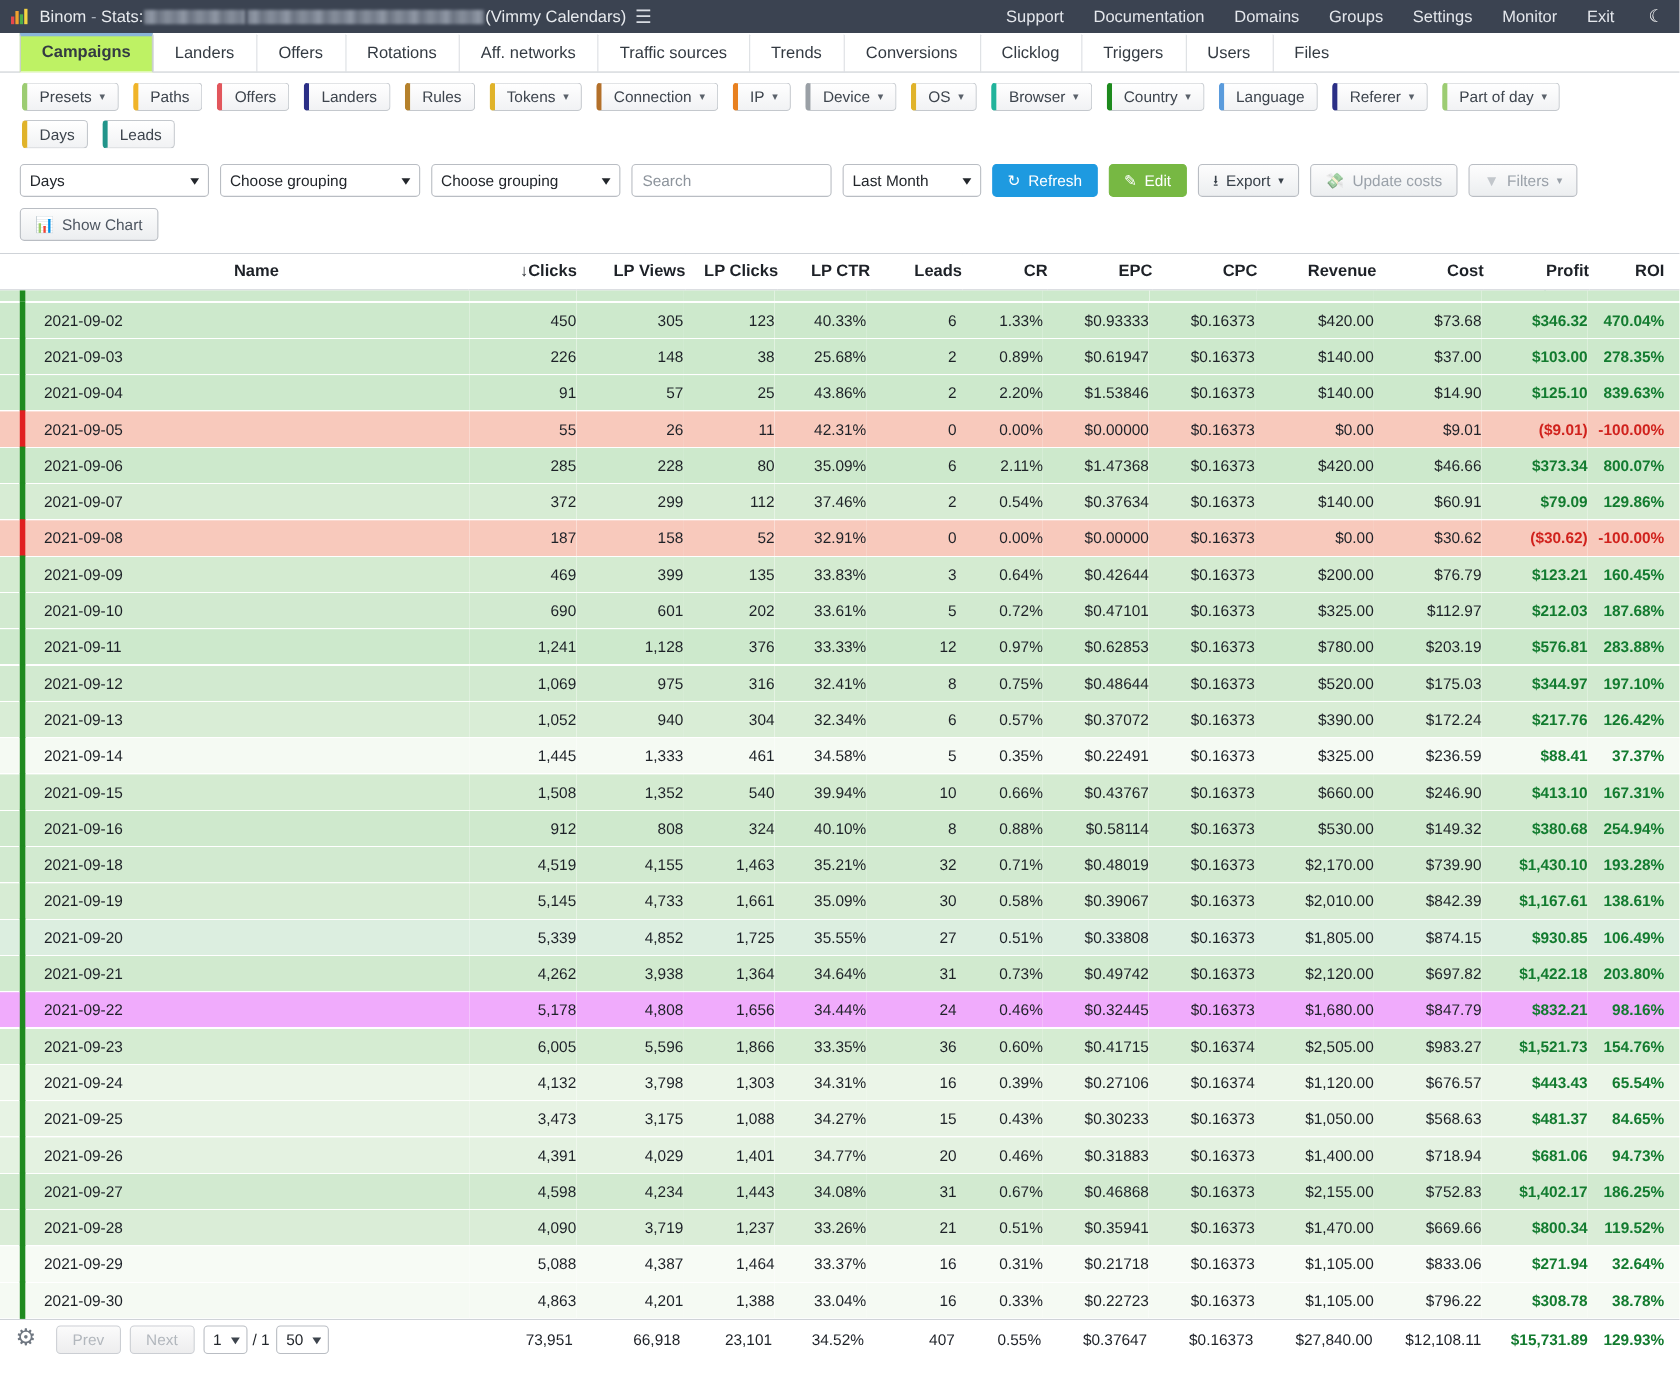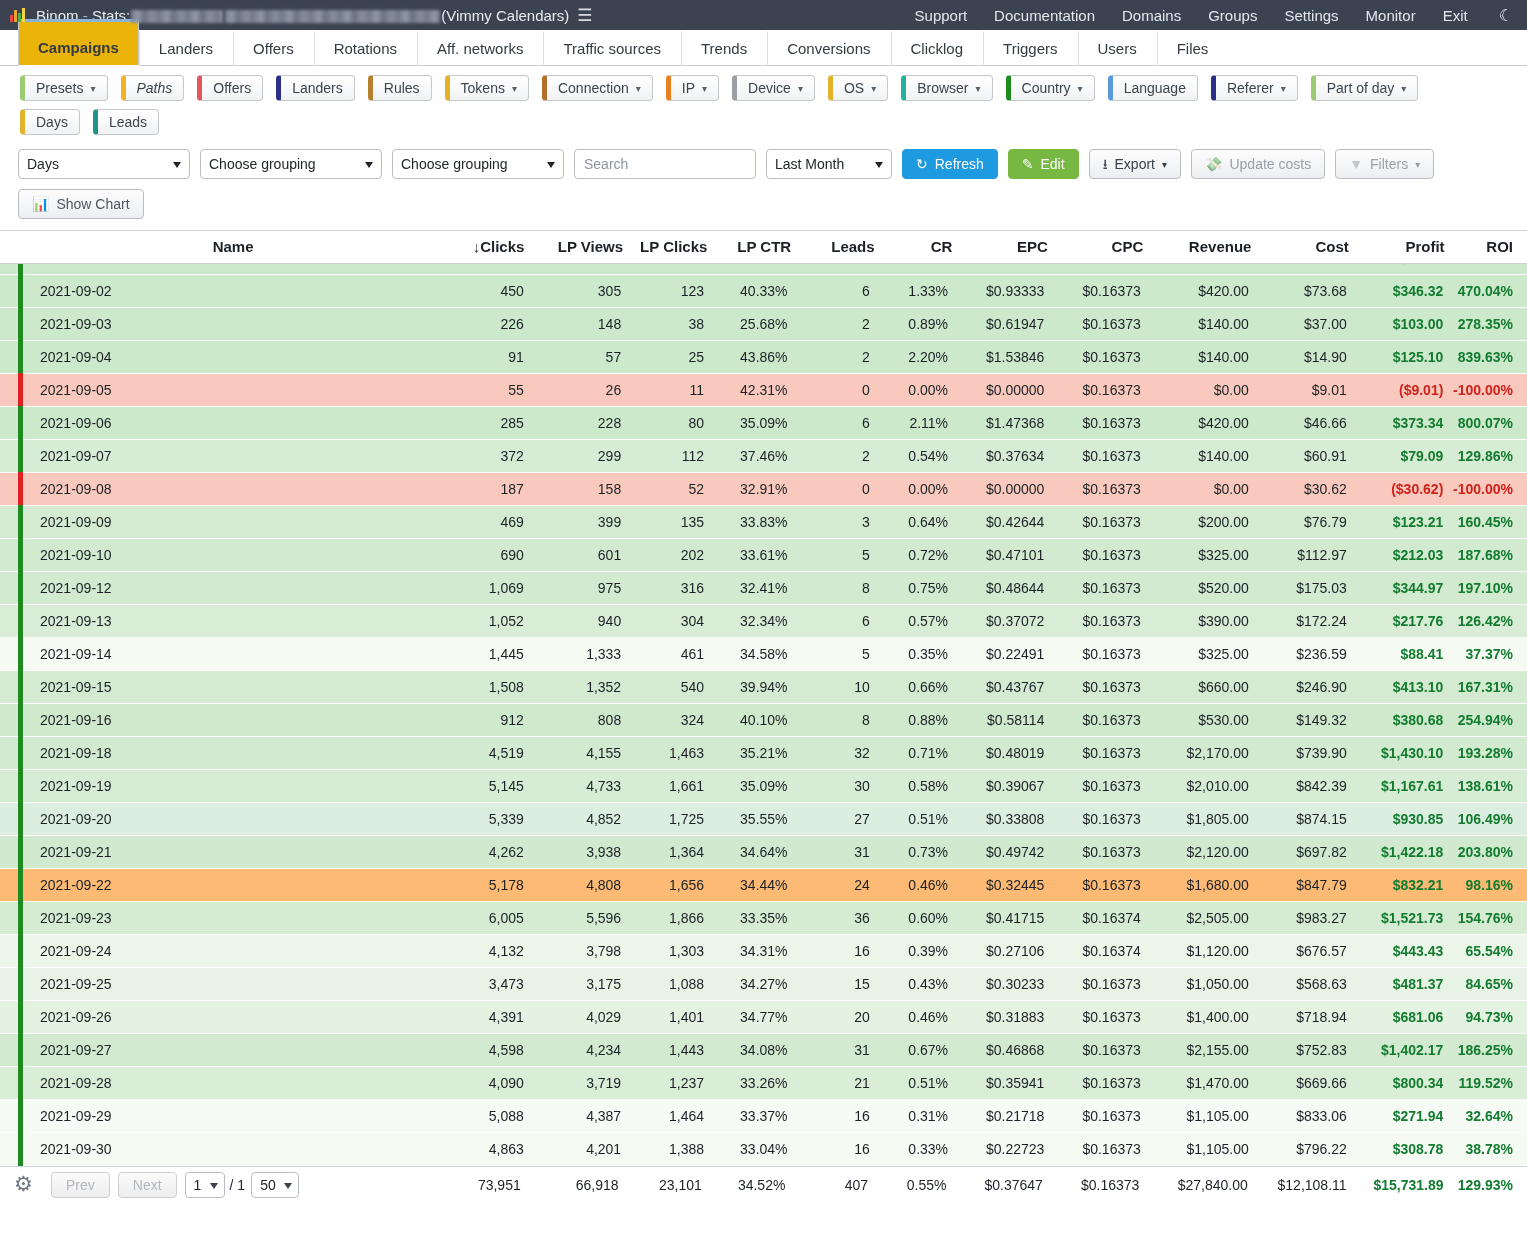--- a/index.html
+++ b/index.html
@@ -80,25 +80,25 @@
     padding: 7px 19px 8px;
     border: 1px solid transparent;
     border-bottom: none;
     margin-bottom: -1px;
     cursor: pointer;
     line-height: 19px;
   }
   .tab + .tab { border-left: 1px solid #dcdfe3; }
   .tab.active {
     font-weight: bold;
-    background: #eab308;
+    background: #bef264;
     border: 1px solid #c9cdd2;
     border-bottom: 1px solid #fff;
     border-top: 3px solid #8ab4d8;
-    padding-top: 16px;
+    padding-top: 5px;
   }
 
   
   #chiprow {
     padding: 9px 0 4px 20px;
     display: flex;
     flex-wrap: wrap;
     gap: 8px 13px;
     max-width: 1460px;
   }
@@ -329,21 +329,21 @@
     <div class="tab">Triggers</div>
     <div class="tab">Users</div>
     <div class="tab">Files</div>
   </div>
 
 <div id="chiprow">
     <div class="chip" style="border-left-color: rgb(156, 204, 114);">
       <span>Presets</span>
       <span class="caret">▾</span>
     </div>
-    <div class="chip" style="border-left-color: rgb(240, 180, 41); font-style: italic;">
+    <div class="chip" style="border-left-color: rgb(240, 180, 41);">
       <span>Paths</span>
     </div>
     <div class="chip" style="border-left-color: rgb(226, 86, 92);">
       <span>Offers</span>
     </div>
     <div class="chip" style="border-left-color: rgb(43, 47, 134);">
       <span>Landers</span>
     </div>
     <div class="chip" style="border-left-color: rgb(181, 129, 44);">
       <span>Rules</span>
@@ -663,20 +663,35 @@
           <td>33.61%</td>
           <td>5</td>
           <td>0.72%</td>
           <td>$0.47101</td>
           <td>$0.16373</td>
           <td>$325.00</td>
           <td>$112.97</td>
           <td class="profit">$212.03</td>
           <td class="roi pad-r">187.68%</td>
         </tr>
+        <tr class="row" style="background: rgb(205, 233, 204);">
+          <td class="c-name" style="--bar: #1f8a1f;">2021-09-11</td>
+          <td>1,241</td>
+          <td>1,128</td>
+          <td>376</td>
+          <td>33.33%</td>
+          <td>12</td>
+          <td>0.97%</td>
+          <td>$0.62853</td>
+          <td>$0.16373</td>
+          <td>$780.00</td>
+          <td>$203.19</td>
+          <td class="profit">$576.81</td>
+          <td class="roi pad-r">283.88%</td>
+        </tr>
         <tr class="row" style="background: rgb(210, 234, 208);">
           <td class="c-name" style="--bar: #1f8a1f;">2021-09-12</td>
           <td>1,069</td>
           <td>975</td>
           <td>316</td>
           <td>32.41%</td>
           <td>8</td>
           <td>0.75%</td>
           <td>$0.48644</td>
           <td>$0.16373</td>
@@ -798,21 +813,21 @@
           <td>34.64%</td>
           <td>31</td>
           <td>0.73%</td>
           <td>$0.49742</td>
           <td>$0.16373</td>
           <td>$2,120.00</td>
           <td>$697.82</td>
           <td class="profit">$1,422.18</td>
           <td class="roi pad-r">203.80%</td>
         </tr>
-        <tr class="row" style="background: #fdba74;">
+        <tr class="row" style="background: #f0abfc;">
           <td class="c-name" style="--bar: #1f8a1f;">2021-09-22</td>
           <td>5,178</td>
           <td>4,808</td>
           <td>1,656</td>
           <td>34.44%</td>
           <td>24</td>
           <td>0.46%</td>
           <td>$0.32445</td>
           <td>$0.16373</td>
           <td>$1,680.00</td>

